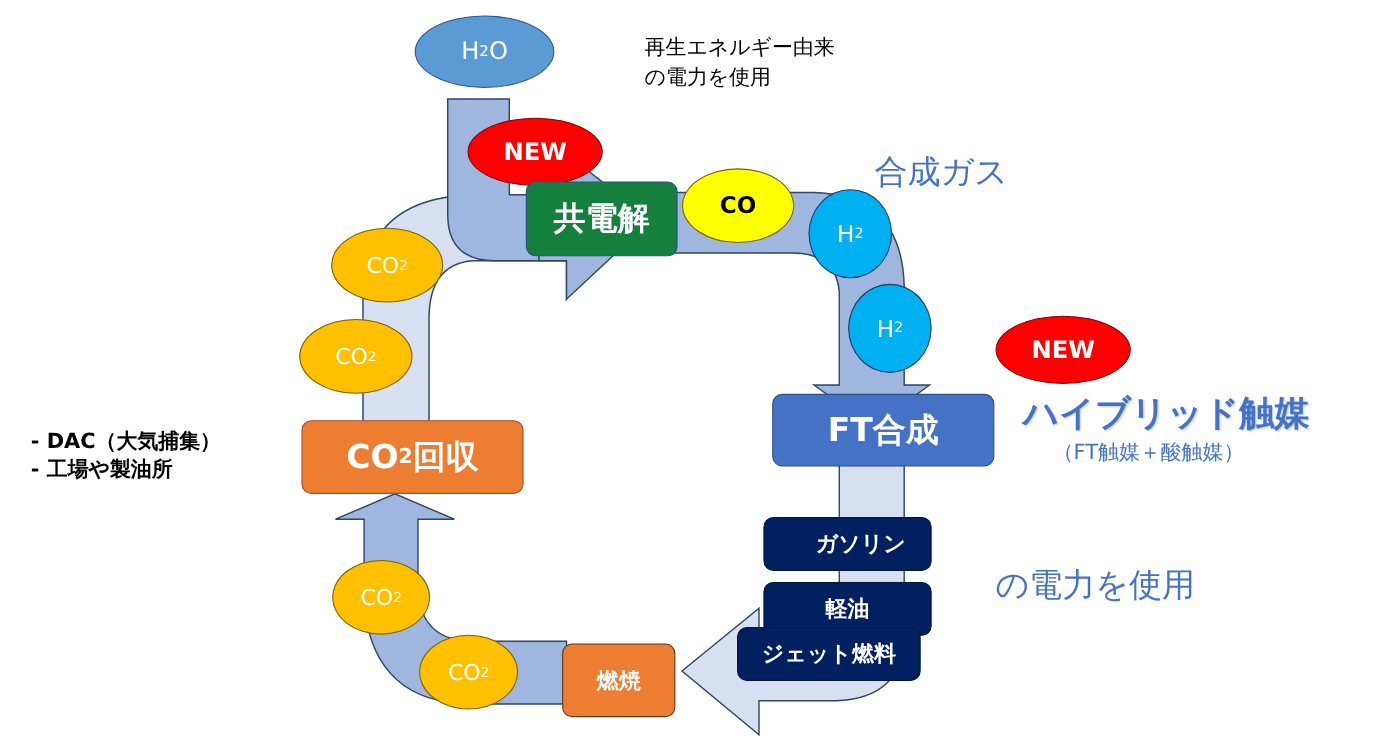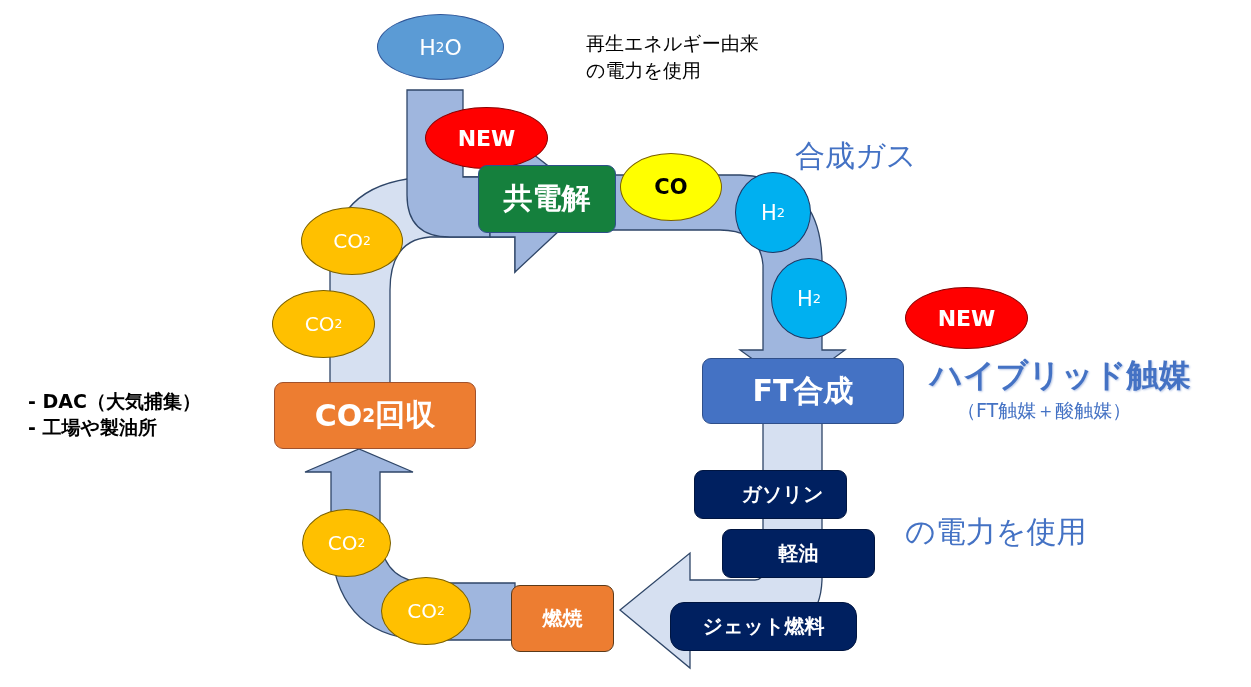--- a/index.html
+++ b/index.html
@@ -104,20 +104,20 @@
     <sub>2</sub>
 </div>
 
 <div class="node box" style="left:511px;top:585px;width:103px;height:67px;background:#ed7d31;border-color:#5a3a1a;font-size:20px;">
   <span>燃焼</span>
 </div>
 
 <div class="node box" style="left:694px;top:470px;width:153px;height:49px;background:#002060;border-color:#001540;font-size:20px;padding-left:24px;">
   <span>ガソリン</span>
 </div>
-<div class="node box" style="left:722px;top:529px;width:153px;height:49px;background:#002060;border-color:#001540;font-size:20px;">
+<div class="node box" style="left:694px;top:529px;width:153px;height:49px;background:#002060;border-color:#001540;font-size:20px;">
   <span>軽油</span>
 </div>
-<div class="node box" style="left:670px;top:602px;width:187px;height:49px;background:#002060;border-color:#001540;font-size:20px;border-radius:14px;">
+<div class="node box" style="left:670px;top:570px;width:167px;height:49px;background:#002060;border-color:#001540;font-size:20px;">
   <span>ジェット燃料</span>
 </div>
 
 <div class="lbl" style="left:905px;top:512px;font-size:30px;color:#4472c4;">の電力を使用</div>
 
 </body></html>

